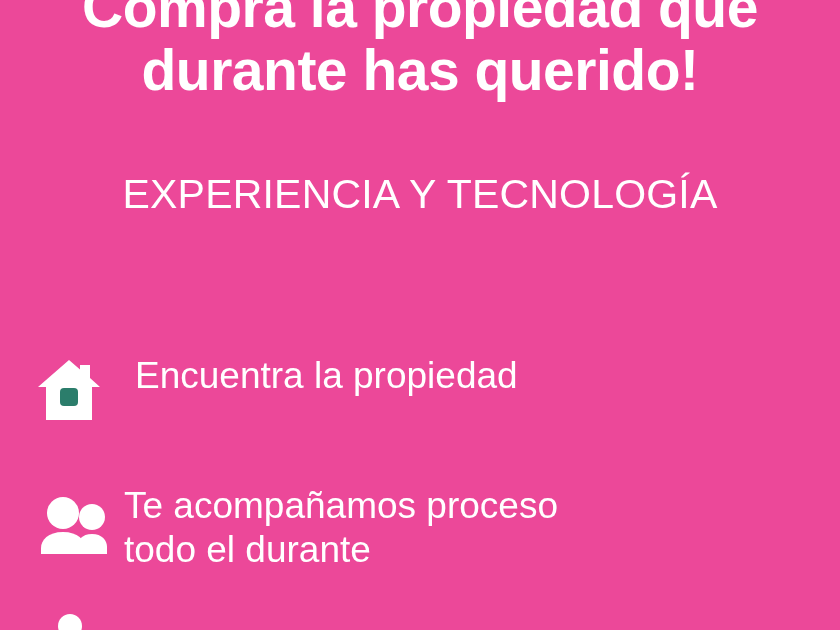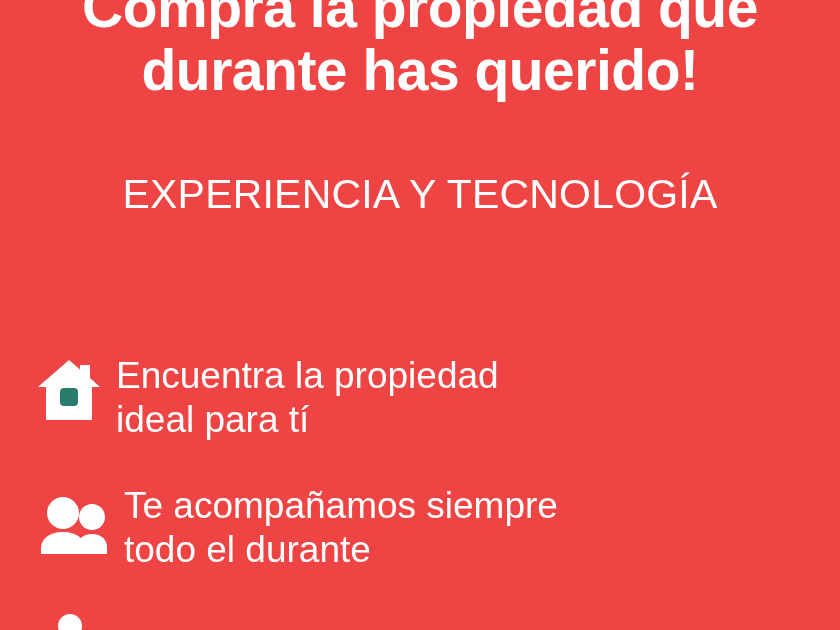--- a/index.html
+++ b/index.html
@@ -11,21 +11,21 @@
     height: 630px;
     overflow: hidden;
     background: #2b7d6b;
     font-family: "Liberation Sans", sans-serif;
   }
 
   .promo-banner {
     position: relative;
     width: 840px;
     height: 630px;
-    background: #ef4444;
+    background: #ec4899;
     overflow: hidden;
   }
 
   
   .headline-block {
     position: absolute;
     left: 0;
     top: -24px;
     width: 840px;
     text-align: center;
@@ -95,21 +95,21 @@
     font-size: 37px;
     line-height: 44px;
     padding-top: 2px;
   }
   .benefit-line {
     display: block;
     white-space: nowrap;
   }
 
   
-  .benefit-row.row-house { margin-bottom: 40px; }
+  .benefit-row.row-house { margin-bottom: 58px; gap: 19px; }
   .benefit-row.row-house .benefit-icon { padding-top: 6px; }
   .benefit-row.row-people .benefit-icon { padding-top: 14px; }
   .benefit-row.row-people .benefit-text { padding-left: 8px; }
 
   
   .benefit-row-clipped {
     position: absolute;
     left: 34px;
     top: 614px;
     width: 82px;
@@ -142,35 +142,34 @@
 
     <div class="benefit-row row-house">
       <div class="benefit-icon">
         <svg width="70" height="66" viewBox="0 0 70 66" aria-hidden="true">
           <path fill="#ffffff" d="M35 2 L4 29 L12 29 L12 62 L58 62 L58 29 L66 29 L56 20 L56 7 L46 7 L46 11.5 Z"></path>
           <rect x="26" y="30" width="18" height="18" rx="4" ry="4" fill="#2b7d6b"></rect>
         </svg>
       </div>
       <div class="benefit-text">
         <span class="benefit-line">Encuentra la propiedad</span>
-        <span class="benefit-line">ideal para tí</span>
       </div>
     </div>
 
     <div class="benefit-row row-people">
       <div class="benefit-icon">
         <svg width="80" height="60" viewBox="0 0 80 60" aria-hidden="true">
           <circle cx="29" cy="17" r="16" fill="#ffffff"></circle>
           <path fill="#ffffff" d="M29 36 C14 36 7 44 7 52 L7 58 L51 58 L51 52 C51 44 44 36 29 36 Z"></path>
           <circle cx="58" cy="21" r="13" fill="#ffffff"></circle>
           <path fill="#ffffff" d="M58 38 C48 38 43 44.5 43 51 L43 58 L73 58 L73 51 C73 44.5 68 38 58 38 Z"></path>
         </svg>
       </div>
       <div class="benefit-text">
-        <span class="benefit-line">Te acompañamos siempre</span>
+        <span class="benefit-line">Te acompañamos proceso</span>
         <span class="benefit-line">todo el durante</span>
       </div>
     </div>
 
   </div>
 
   <div class="benefit-row-clipped">
     <span>
       <svg width="24" height="40" viewBox="0 0 24 40" aria-hidden="true">
         <path fill="#ffffff" d="M12 0 C5.4 0 0 5.4 0 12 C0 21 12 38 12 38 C12 38 24 21 24 12 C24 5.4 18.6 0 12 0 Z"></path>

